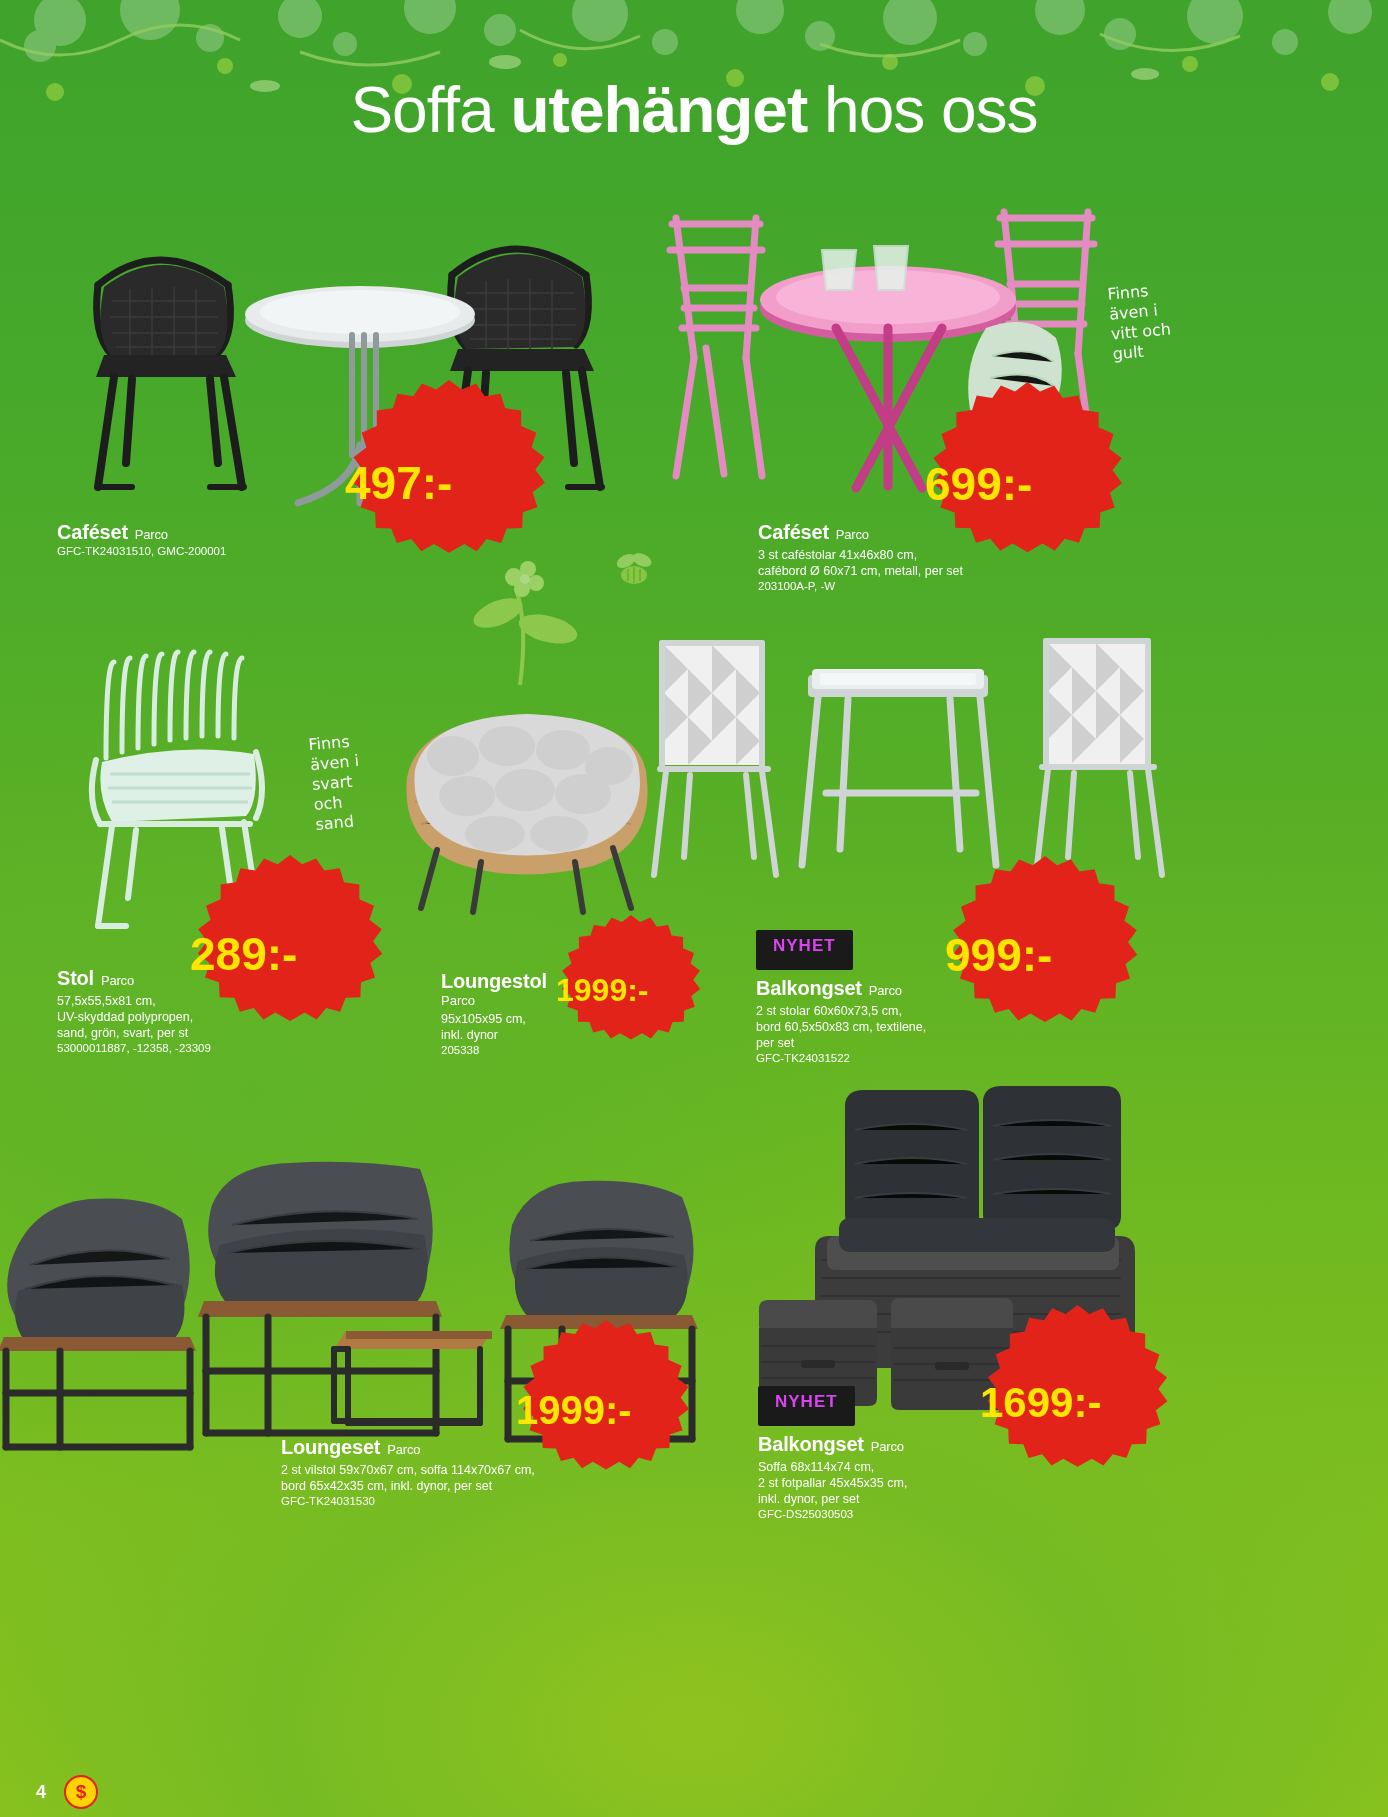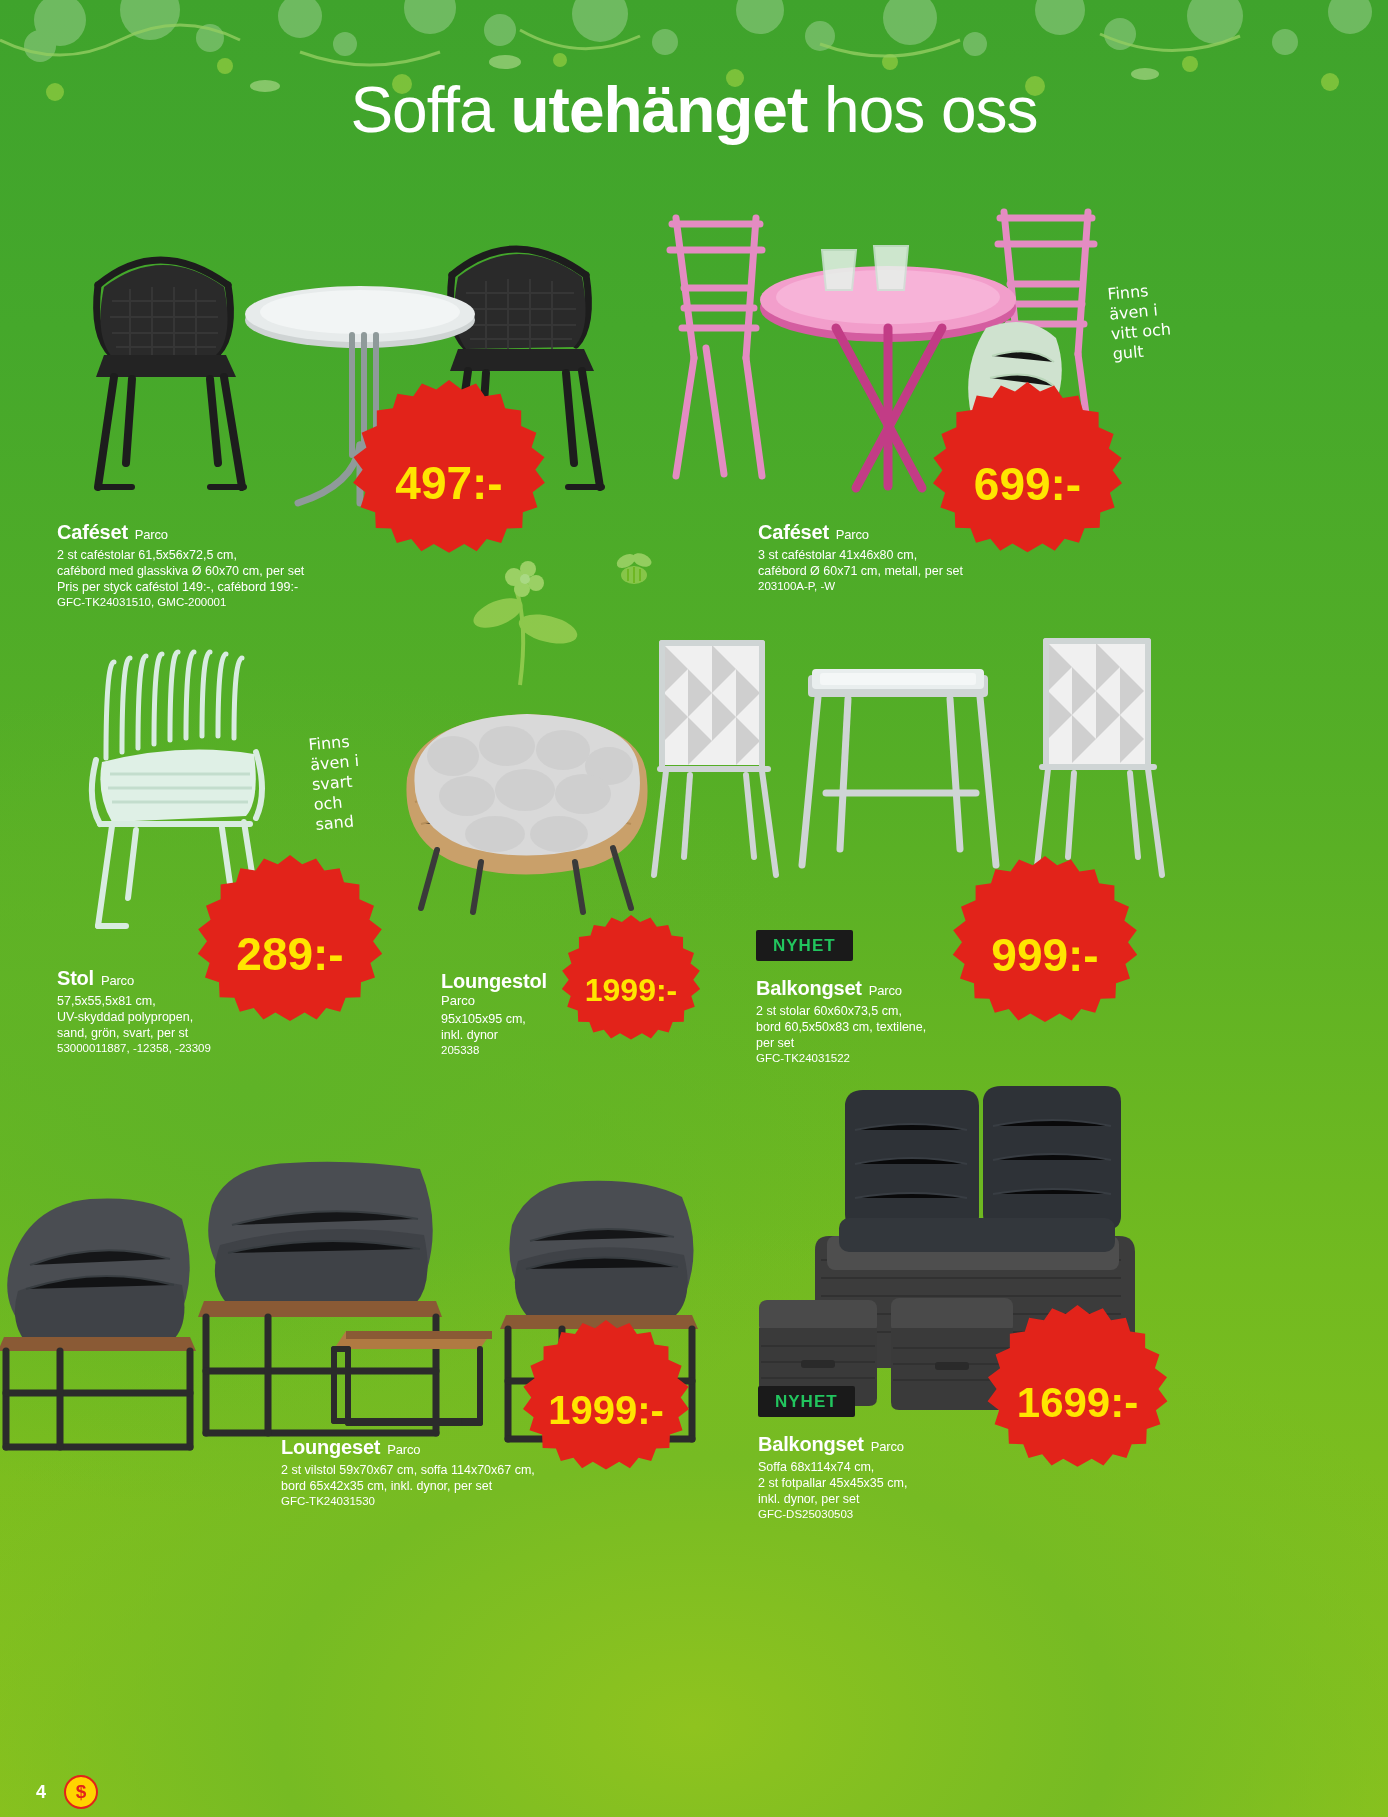--- a/index.html
+++ b/index.html
@@ -43,21 +43,21 @@
   .headline .l { font-weight: 400; }
 
   
   .prod { position: absolute; }
 
   
   .burst {
     position: absolute;
     display: flex;
     align-items: center;
-    justify-content: center;
+    justify-content: flex-start;
     color: #ffe500;
     font-weight: 700;
     text-align: center;
     line-height: .95;
   }
   .burst .shape {
     position: absolute;
     inset: 0;
     background: #e2231a;
     clip-path: polygon(
@@ -77,25 +77,25 @@
     font-size: 20px; font-weight: 700; letter-spacing: -.2px;
     display: flex; align-items: baseline; gap: 7px;
   }
   .pinfo .brand { font-size: 13px; font-weight: 400; }
   .pinfo .spec { font-size: 12.5px; line-height: 1.28; margin-top: 3px; }
   .pinfo .code { font-size: 11.5px; line-height: 1.28; }
 
   .nyhet {
     position: absolute;
     background: #1a1a1a;
-    color: #22c55e;
+    color: #d946ef;
     font-size: 17px;
     font-weight: 700;
     letter-spacing: 1px;
-    padding: 6px 17px 5px;
+    padding: 6px 17px 14px;
     border-radius: 2px;
   }
 
   
   .note {
     position: absolute;
     color: #ffffff;
     font-size: 16px;
     line-height: 1.25;
     font-family: "DejaVu Sans", sans-serif;
@@ -255,23 +255,20 @@
   <div class="burst" style="left:345px; top:380px; width:208px; height:208px; font-size:46px;">
     <div class="shape"></div>
     <div class="txt">497:-</div>
   </div>
 
   <div class="pinfo" style="left:57px; top:521px; width:380px;">
     <div class="title">
       <span>Caféset</span>
       <span class="brand">Parco</span>
     </div>
-    <div class="spec" style="white-space:pre-line;">2 st caféstolar 61,5x56x72,5 cm,
-cafébord med glasskiva Ø 60x70 cm, per set
-Pris per styck caféstol 149:-, cafébord 199:-</div>
     <div class="code">GFC-TK24031510, GMC-200001</div>
   </div>
 
   <div class="prod" style="left:650px; top:188px; width:480px; height:360px;">
     <svg viewBox="0 0 480 360" width="480" height="360">
 
       <g stroke="#e48cc2" stroke-width="7" fill="none" stroke-linecap="round">
         <path d="M22 36 h88"></path>
           <path d="M20 62 h92"></path>
         <path d="M26 30 L44 170"></path>

